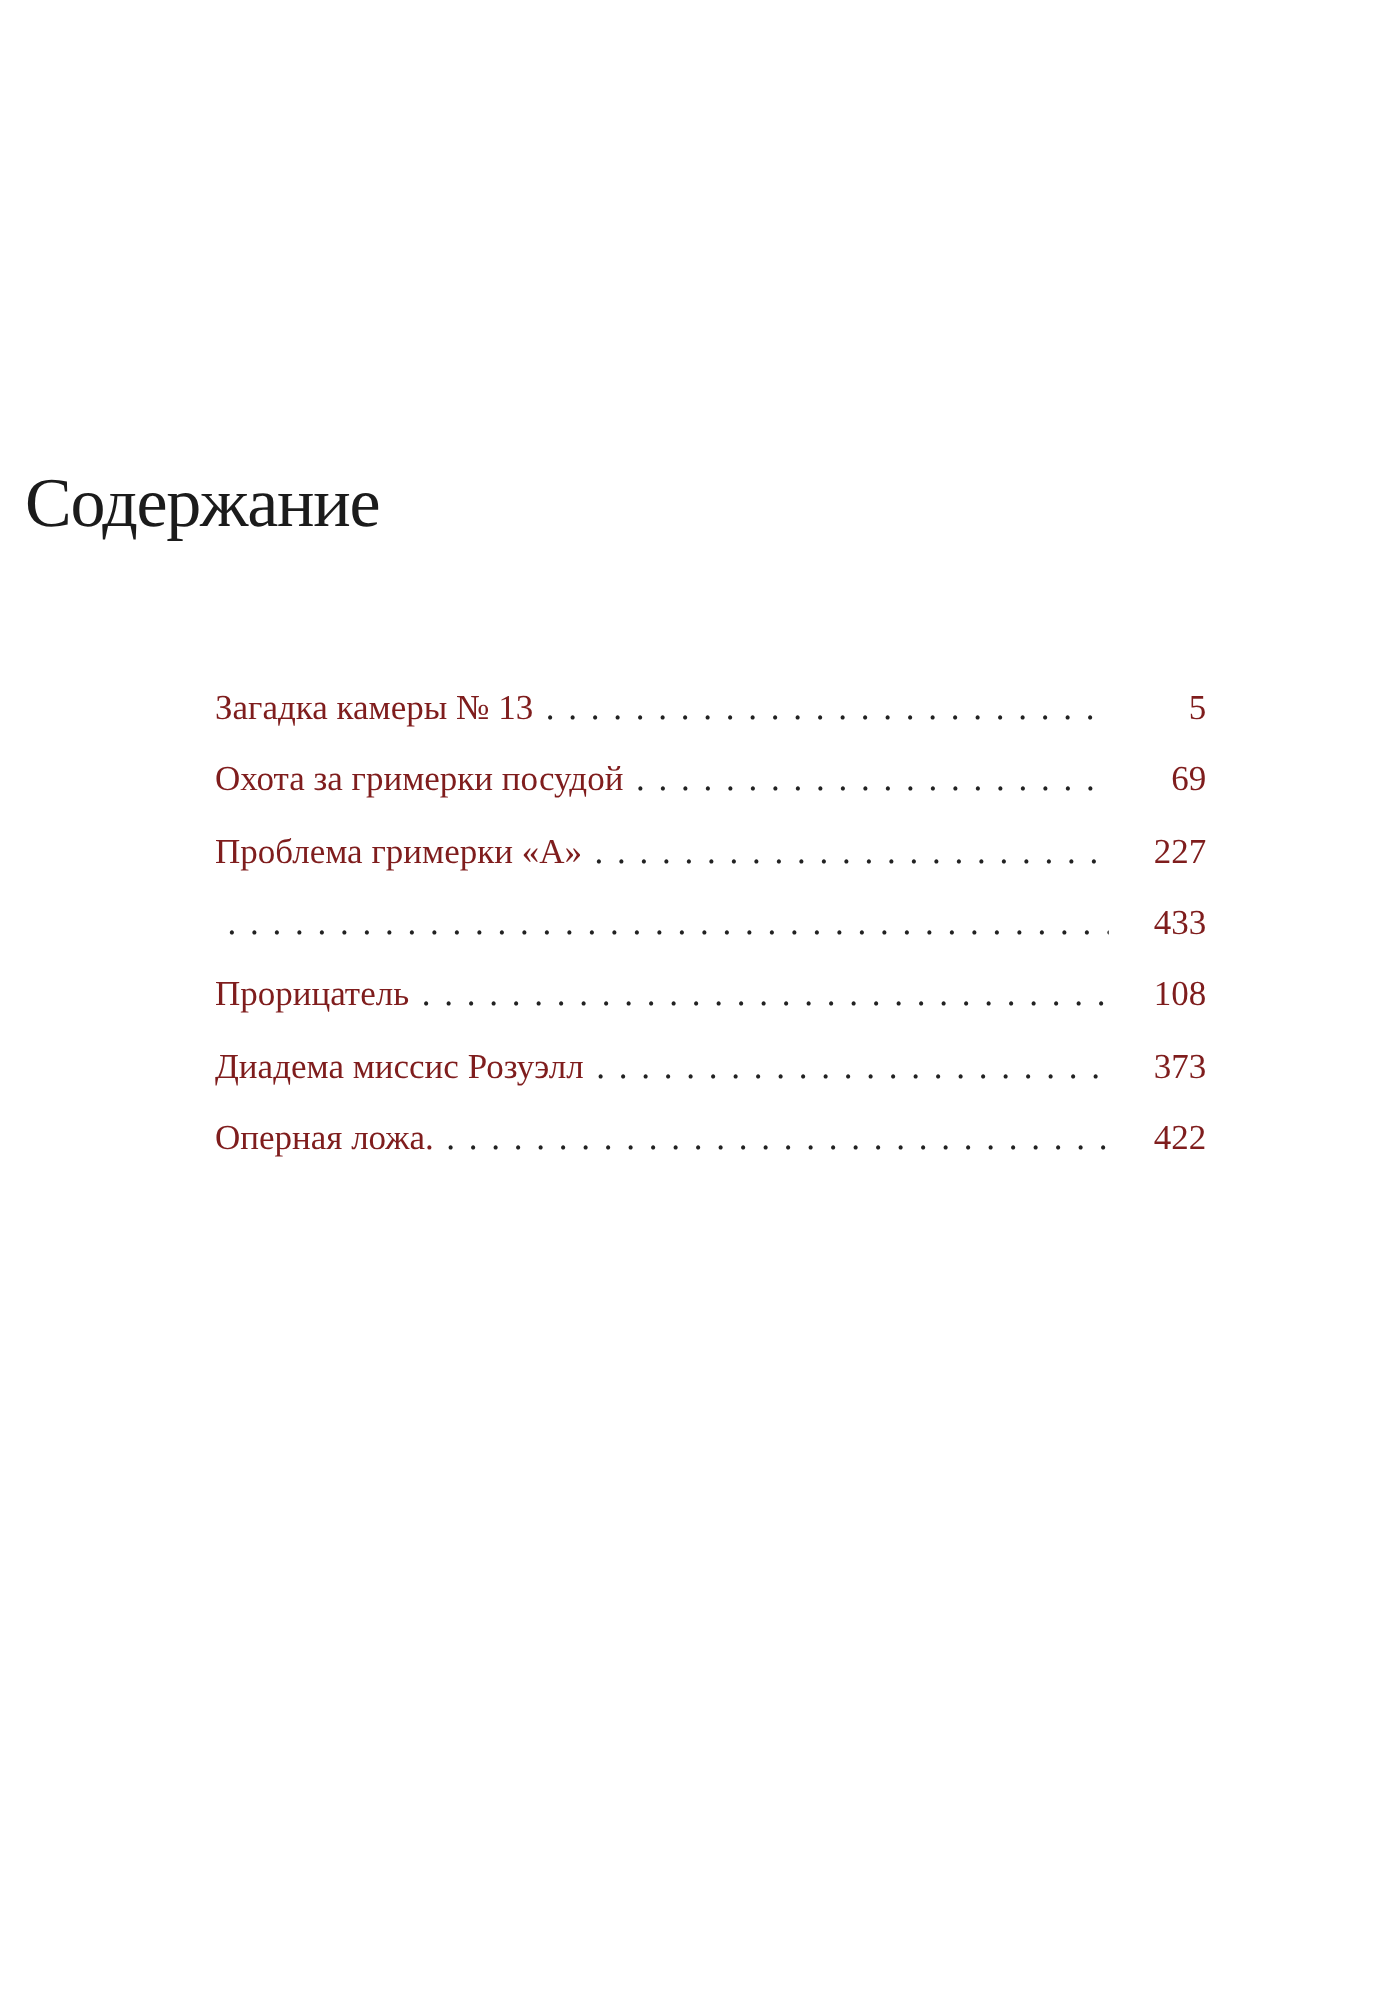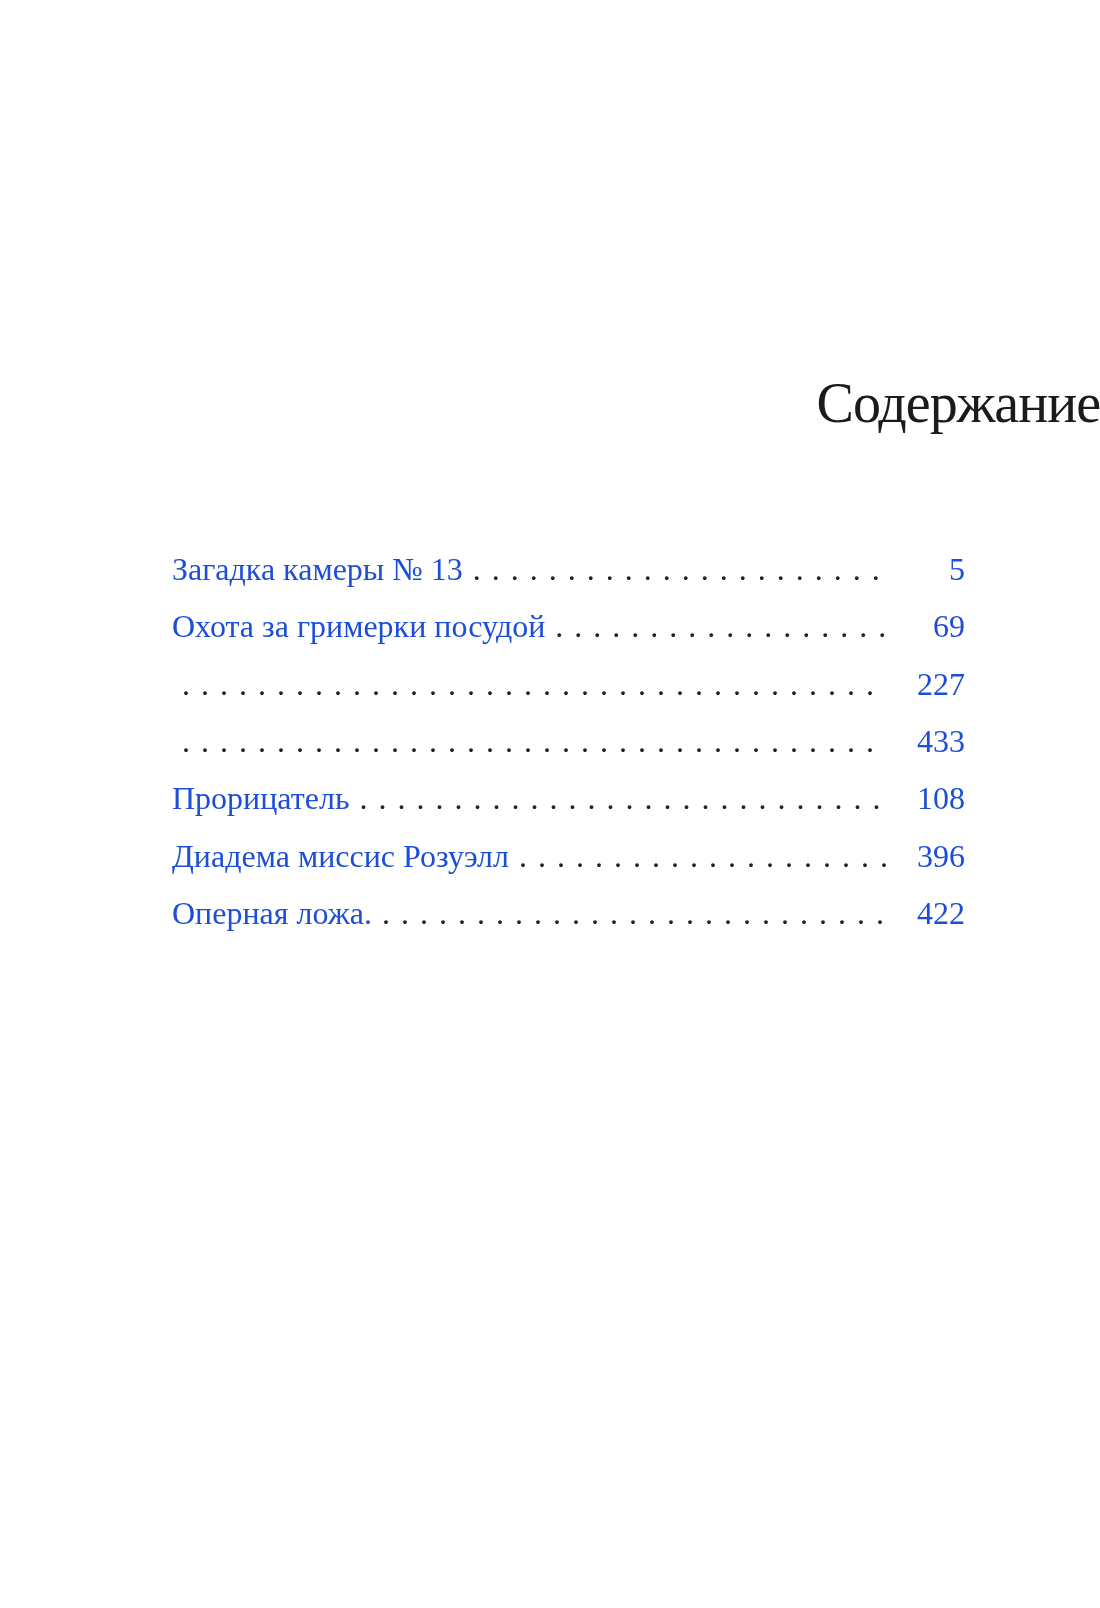--- a/index.html
+++ b/index.html
@@ -19,39 +19,39 @@
     position: absolute;
     inset: 0;
     background: #ffffff;
   }
   .page-title {
     position: absolute;
     top: 371px;
     left: 20px;
     width: 1080px;
     margin: 0;
-    text-align: right;
+    text-align: left;
     font-size: 56px;
     font-weight: 400;
     letter-spacing: -1px;
     color: #1b1b1b;
   }
   .toc {
     position: absolute;
     top: 551px;
     left: 172px;
     width: 793px;
   }
   .toc-row {
     height: 57.35px;
     display: flex;
     align-items: baseline;
-    font-size: 32px;
+    font-size: 28px;
     line-height: normal;
-    color: #1d4ed8;
+    color: #7f1d1d;
   }
   .toc-entry-title {
     white-space: nowrap;
     flex: 0 0 auto;
   }
   .toc-leader {
     flex: 1 1 auto;
     overflow: hidden;
     white-space: nowrap;
     margin-left: 10px;
@@ -85,39 +85,40 @@
       <span class="toc-page">5</span>
     </div>
 
     <div class="toc-row">
       <span class="toc-entry-title">Охота за гримерки посудой</span>
       <span class="toc-leader"></span>
       <span class="toc-page">69</span>
     </div>
 
     <div class="toc-row">
+      <span class="toc-entry-title">Проблема гримерки «А»</span>
       <span class="toc-leader"></span>
       <span class="toc-page">227</span>
     </div>
 
     <div class="toc-row">
       <span class="toc-leader"></span>
       <span class="toc-page">433</span>
     </div>
 
     <div class="toc-row">
       <span class="toc-entry-title">Прорицатель</span>
       <span class="toc-leader"></span>
       <span class="toc-page">108</span>
     </div>
 
     <div class="toc-row">
       <span class="toc-entry-title">Диадема миссис Розуэлл</span>
       <span class="toc-leader"></span>
-      <span class="toc-page">396</span>
+      <span class="toc-page">373</span>
     </div>
 
 
     <div class="toc-row">
       <span class="toc-entry-title">Оперная ложа.</span>
       <span class="toc-leader"></span>
       <span class="toc-page">422</span>
     </div>
 
 

